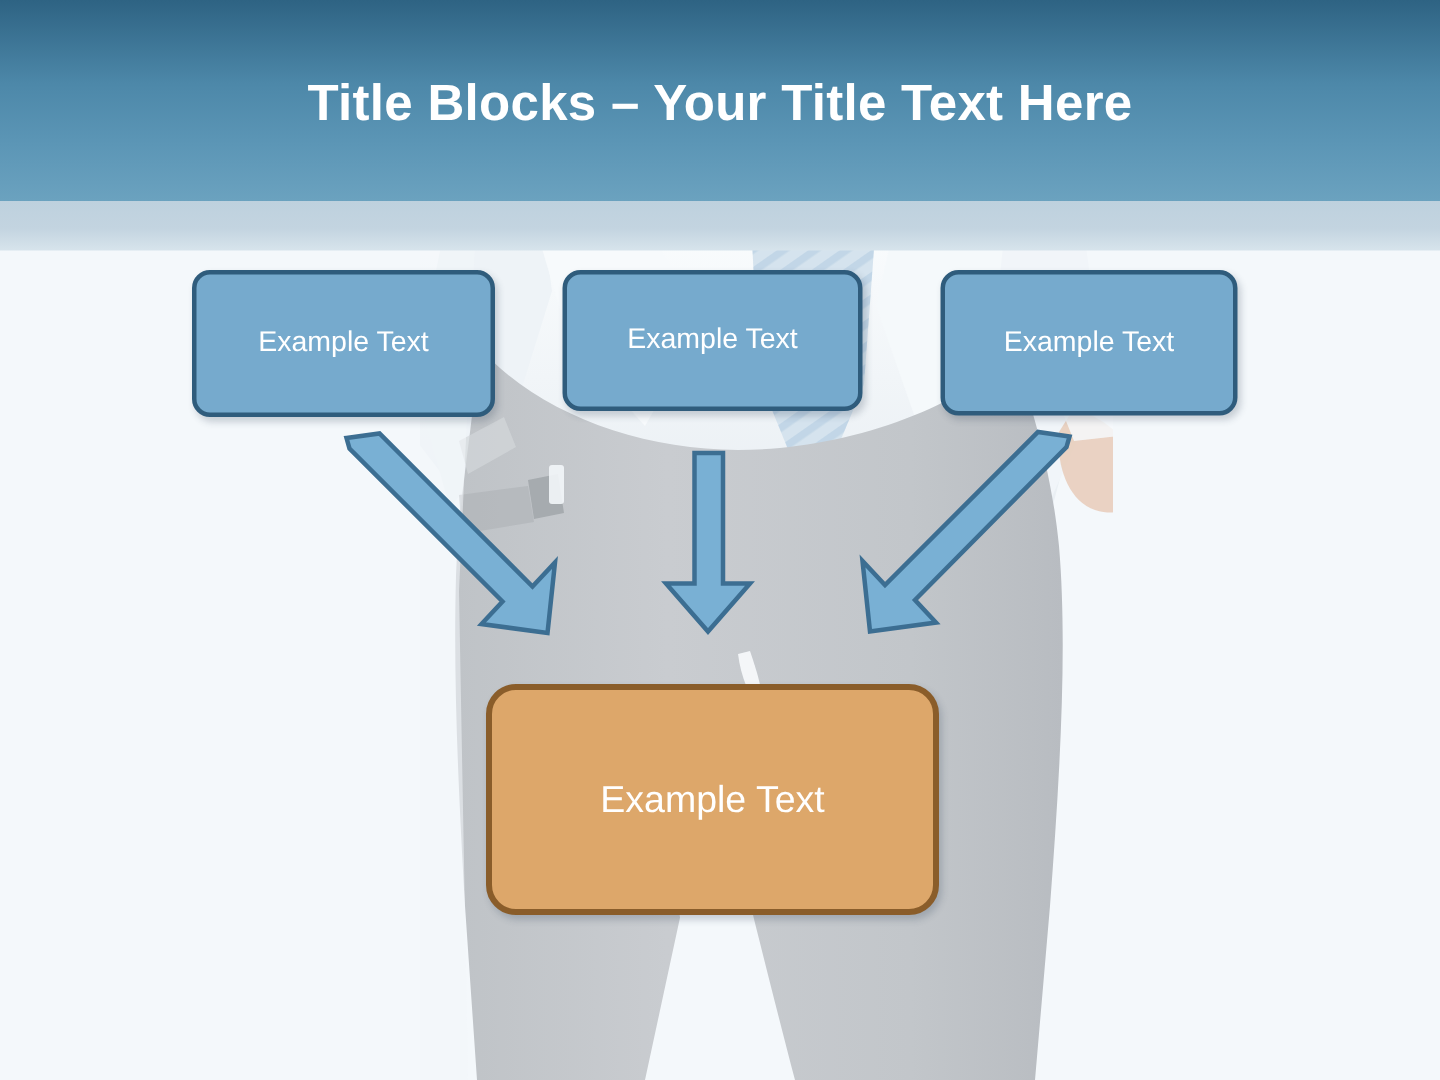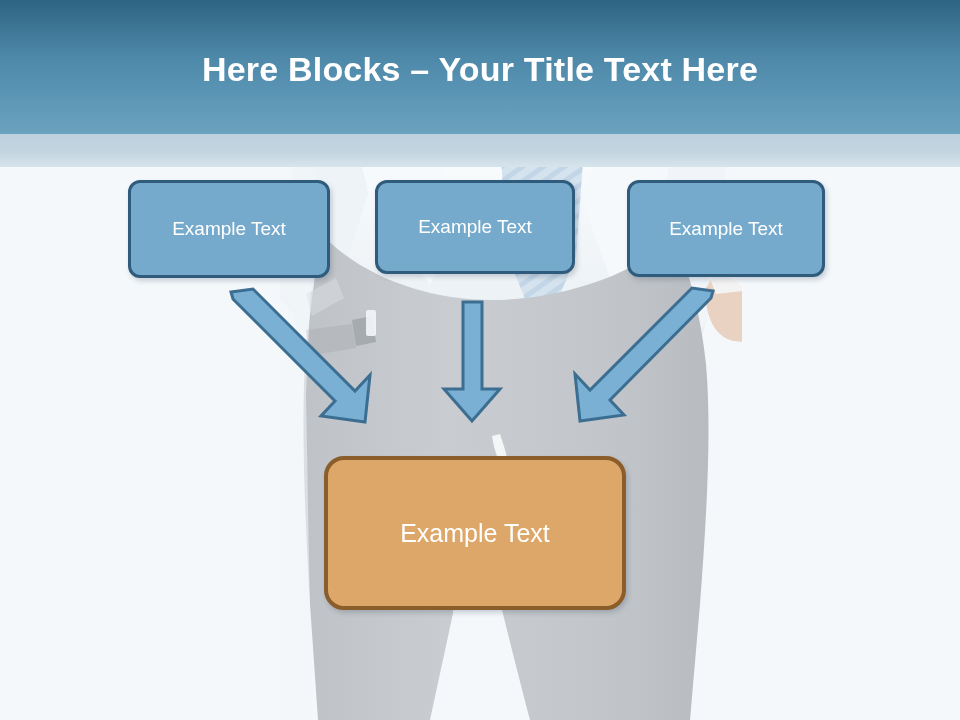--- a/index.html
+++ b/index.html
@@ -167,21 +167,21 @@
       <rect x="0" y="0" width="280" height="586" fill="#f4f8fb"></rect>
       <rect x="742" y="0" width="218" height="586" fill="#f4f8fb"></rect>
       <path d="M280,0 L318,0 L306,260 L312,586 L280,586 Z" fill="#f2f6fa" opacity="0.55"></path>
     </svg>
   </div>
 
   <div class="header-band"></div>
   <div class="header-underband"></div>
 
   <div class="slide-title">
-    <span class="t-strong">Here Blocks</span><span class="t-light"> – Your Title Text Here</span>
+    <span class="t-strong">Title Blocks</span><span class="t-light"> – Your Title Text Here</span>
   </div>
 
   <svg class="arrows" viewBox="0 0 960 720" xmlns="http://www.w3.org/2000/svg">
 
     <polygon class="arrow-shape" points="231,292 253,289 355,391 370,375 365,422 321,416 335,401 233,299"></polygon>
 
     <polygon class="arrow-shape" points="463,302 482,302 482,389 500,389 472,421 444,389 463,389"></polygon>
 
     <polygon class="arrow-shape" points="713,291 692,288 590,390 575,374 580,421 624,415 610,400 711,298"></polygon>
   </svg>

